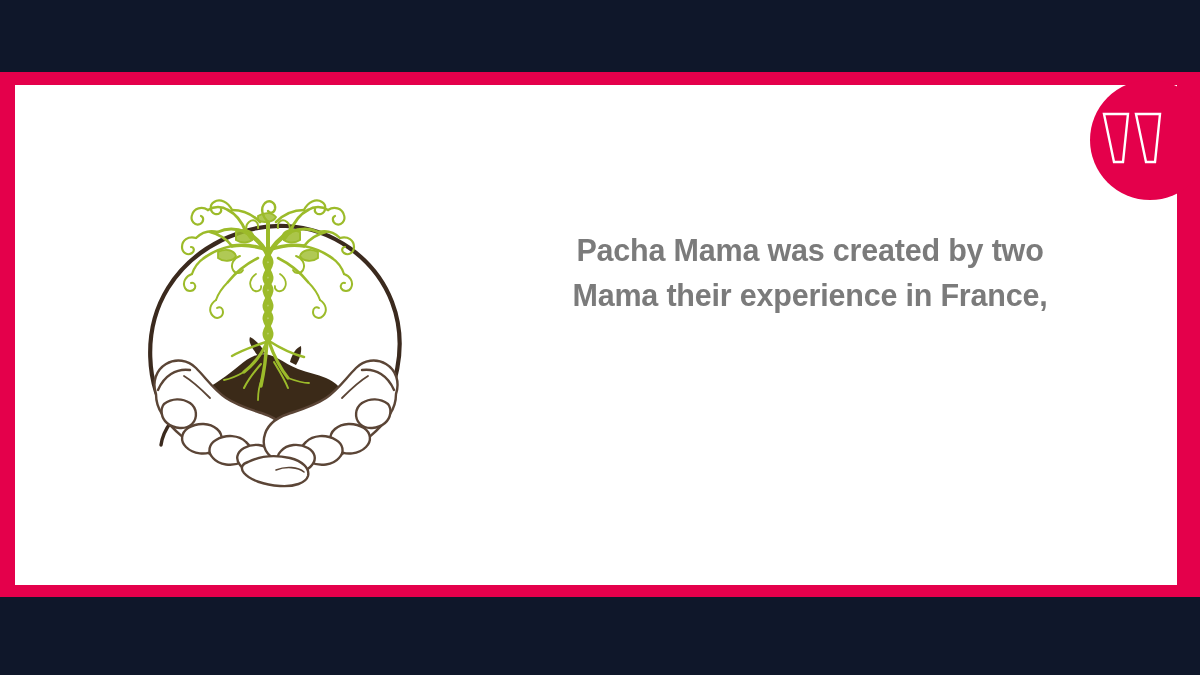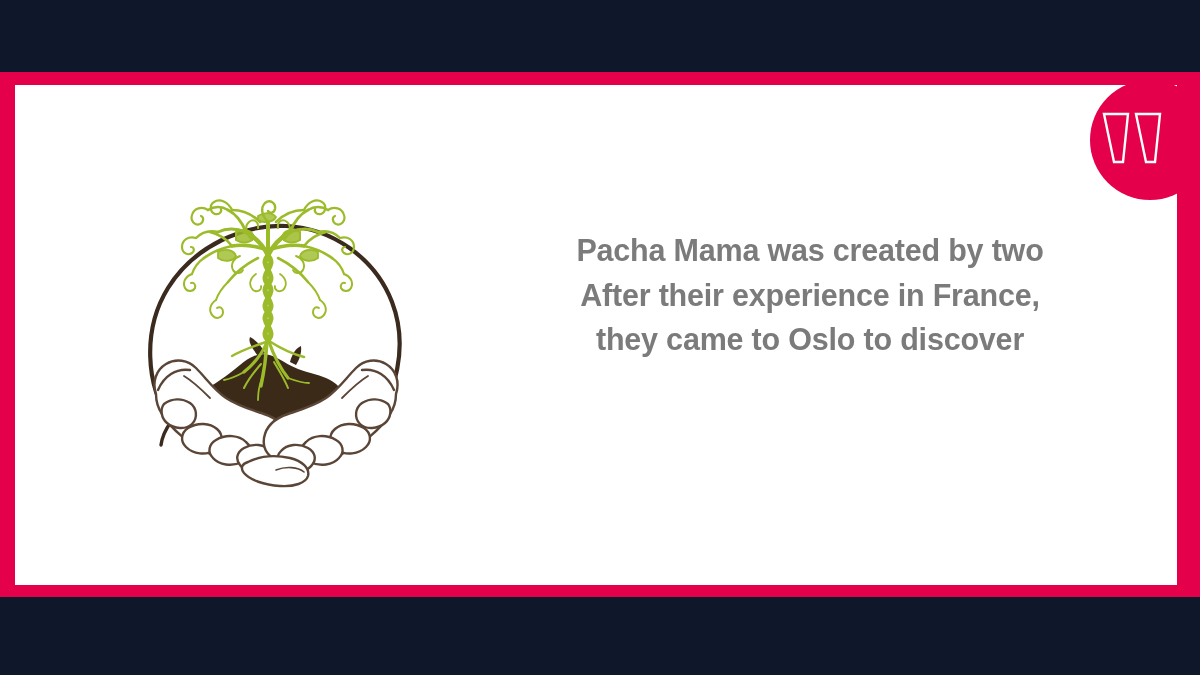--- a/index.html
+++ b/index.html
@@ -255,17 +255,16 @@
 
       <path d="M108 272 C 120 266, 136 265, 150 268 C 162 271, 170 278, 168 286
                C 166 293, 154 297, 140 296 C 124 295, 110 290, 104 283
                C 100 278, 102 274, 108 272 Z" fill="#FFFFFF"></path>
       <path d="M136 280 C 146 276, 158 277, 164 282" fill="none" stroke-width="1.6"></path>
     </g>
   </svg>
 
   <div id="quote-text">
     <span class="qline">Pacha Mama was created by two</span>
-    <span class="qline">After their experience in France,</span>
-    <span class="qline">they came to Oslo to discover</span>
+    <span class="qline">Mama their experience in France,</span>
   </div>
 
 </div>
 
 </body></html>

